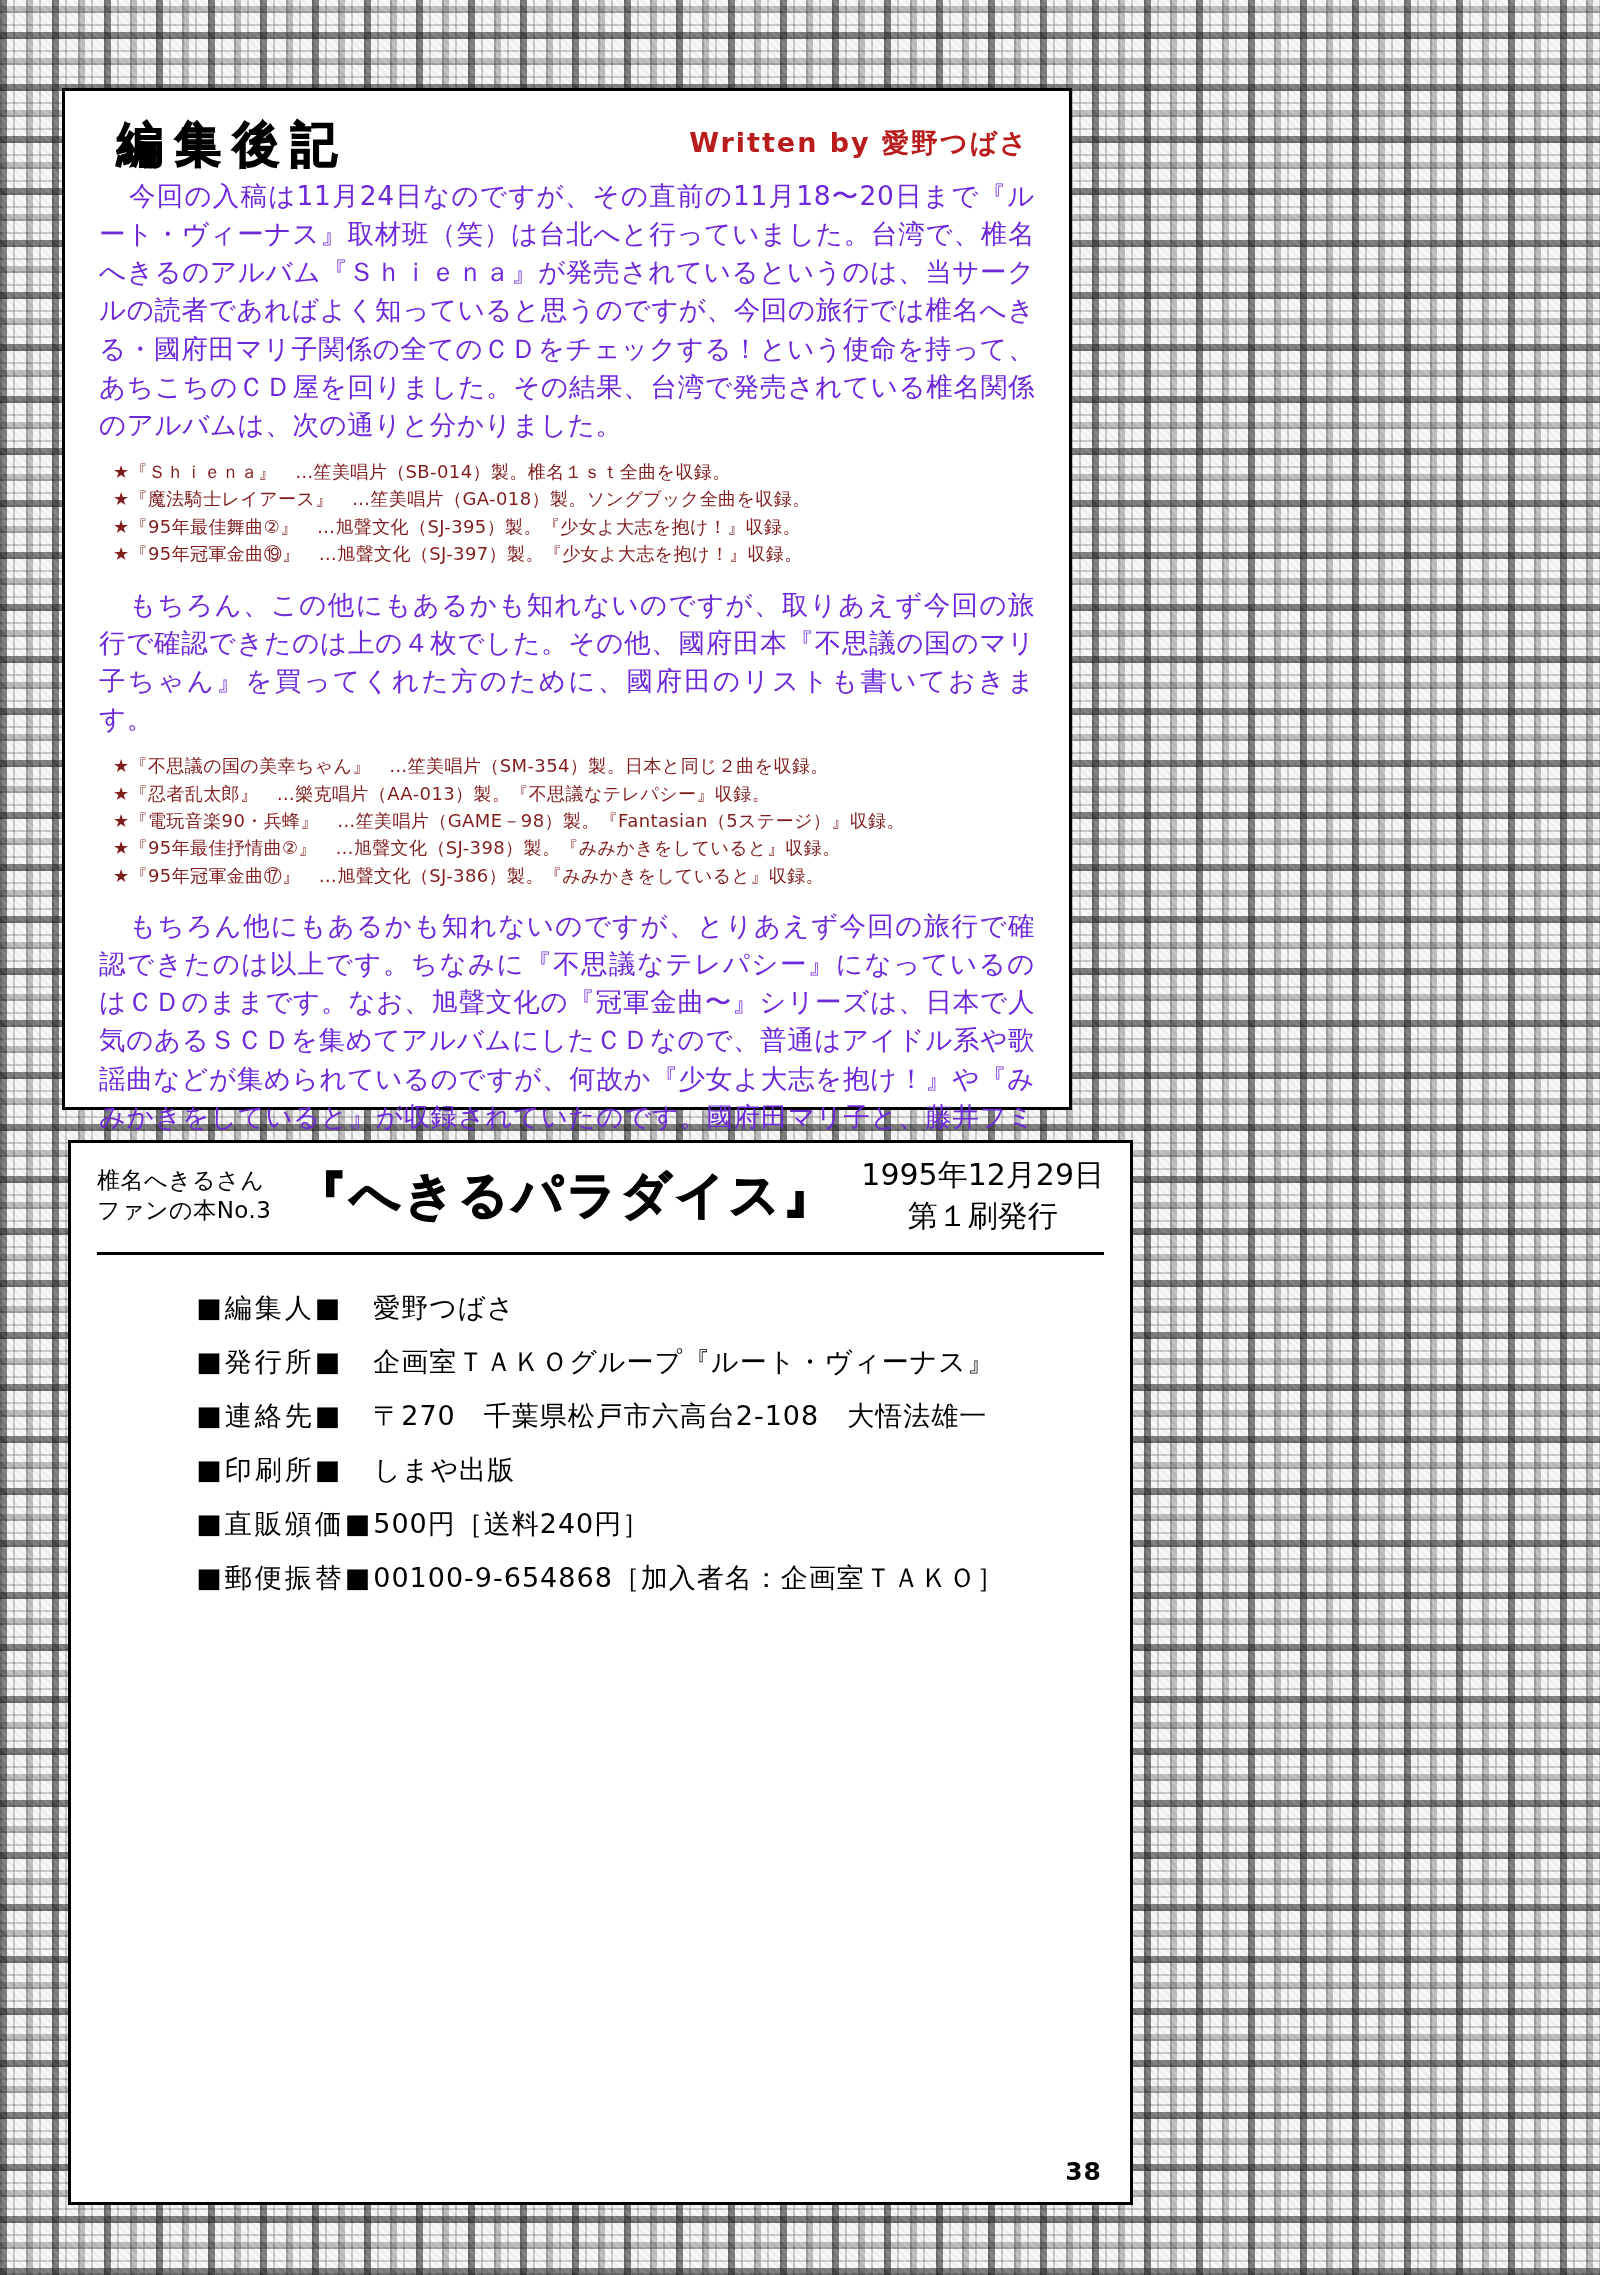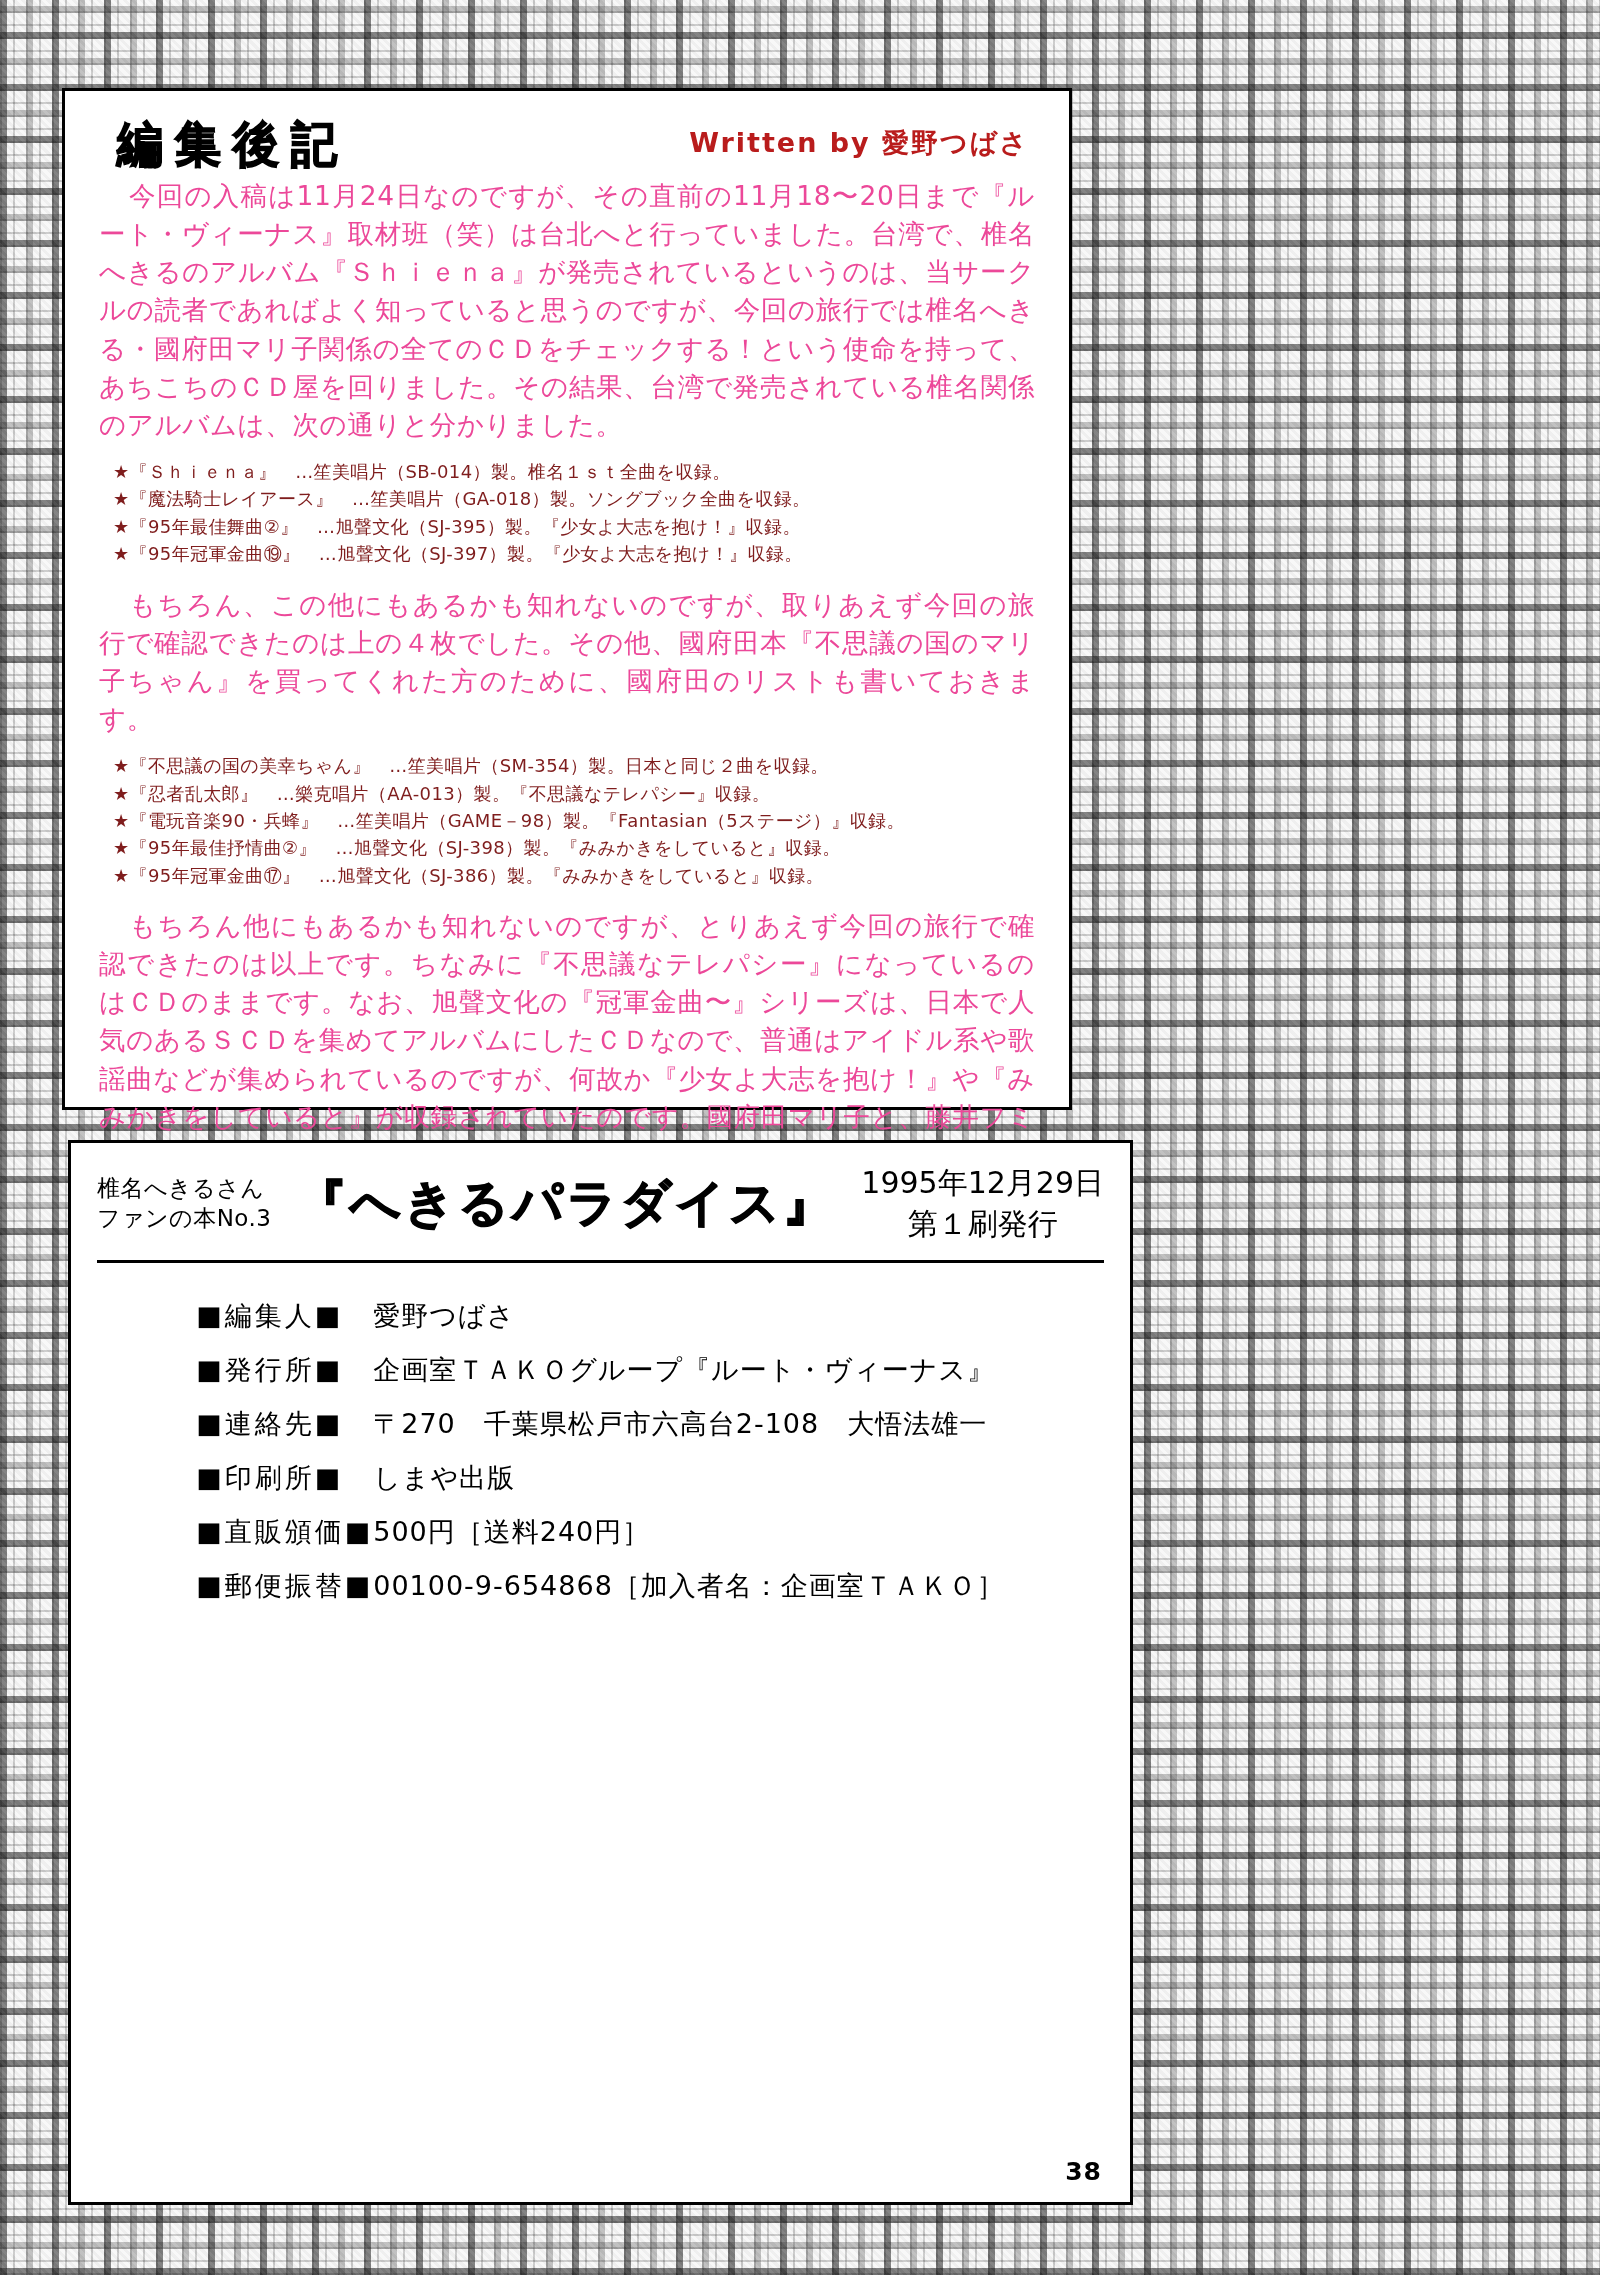--- a/index.html
+++ b/index.html
@@ -91,21 +91,21 @@
     letter-spacing: 2px;
     color: #b91c1c;
     padding-bottom: 6px;
     white-space: nowrap;
   }
 
   .para {
     font-size: 26.5px;
     line-height: 1.44;
     letter-spacing: 0.6px;
-    color: #ec4899;
+    color: #6d28d9;
     margin: 0 0 14px 0;
     text-align: justify;
   }
   .para.indent { text-indent: 30px; }
 
   ul.cdlist {
     list-style: none;
     margin: 6px 0 18px 0;
     padding: 0 0 0 14px;
   }
@@ -116,21 +116,21 @@
     color: #7f1d1d;
     white-space: nowrap;
   }
   .t-small { font-size: 21px; }
 
   
   .colo-top {
     display: flex;
     align-items: center;
     justify-content: space-between;
-    padding: 20px 26px 6px 26px;
+    padding: 12px 26px 6px 26px;
     border-bottom: 0;
   }
   .colo-sub {
     font-size: 23px;
     line-height: 1.3;
     letter-spacing: 0.5px;
     white-space: nowrap;
   }
   .colo-bigtitle {
     font-size: 50px;

